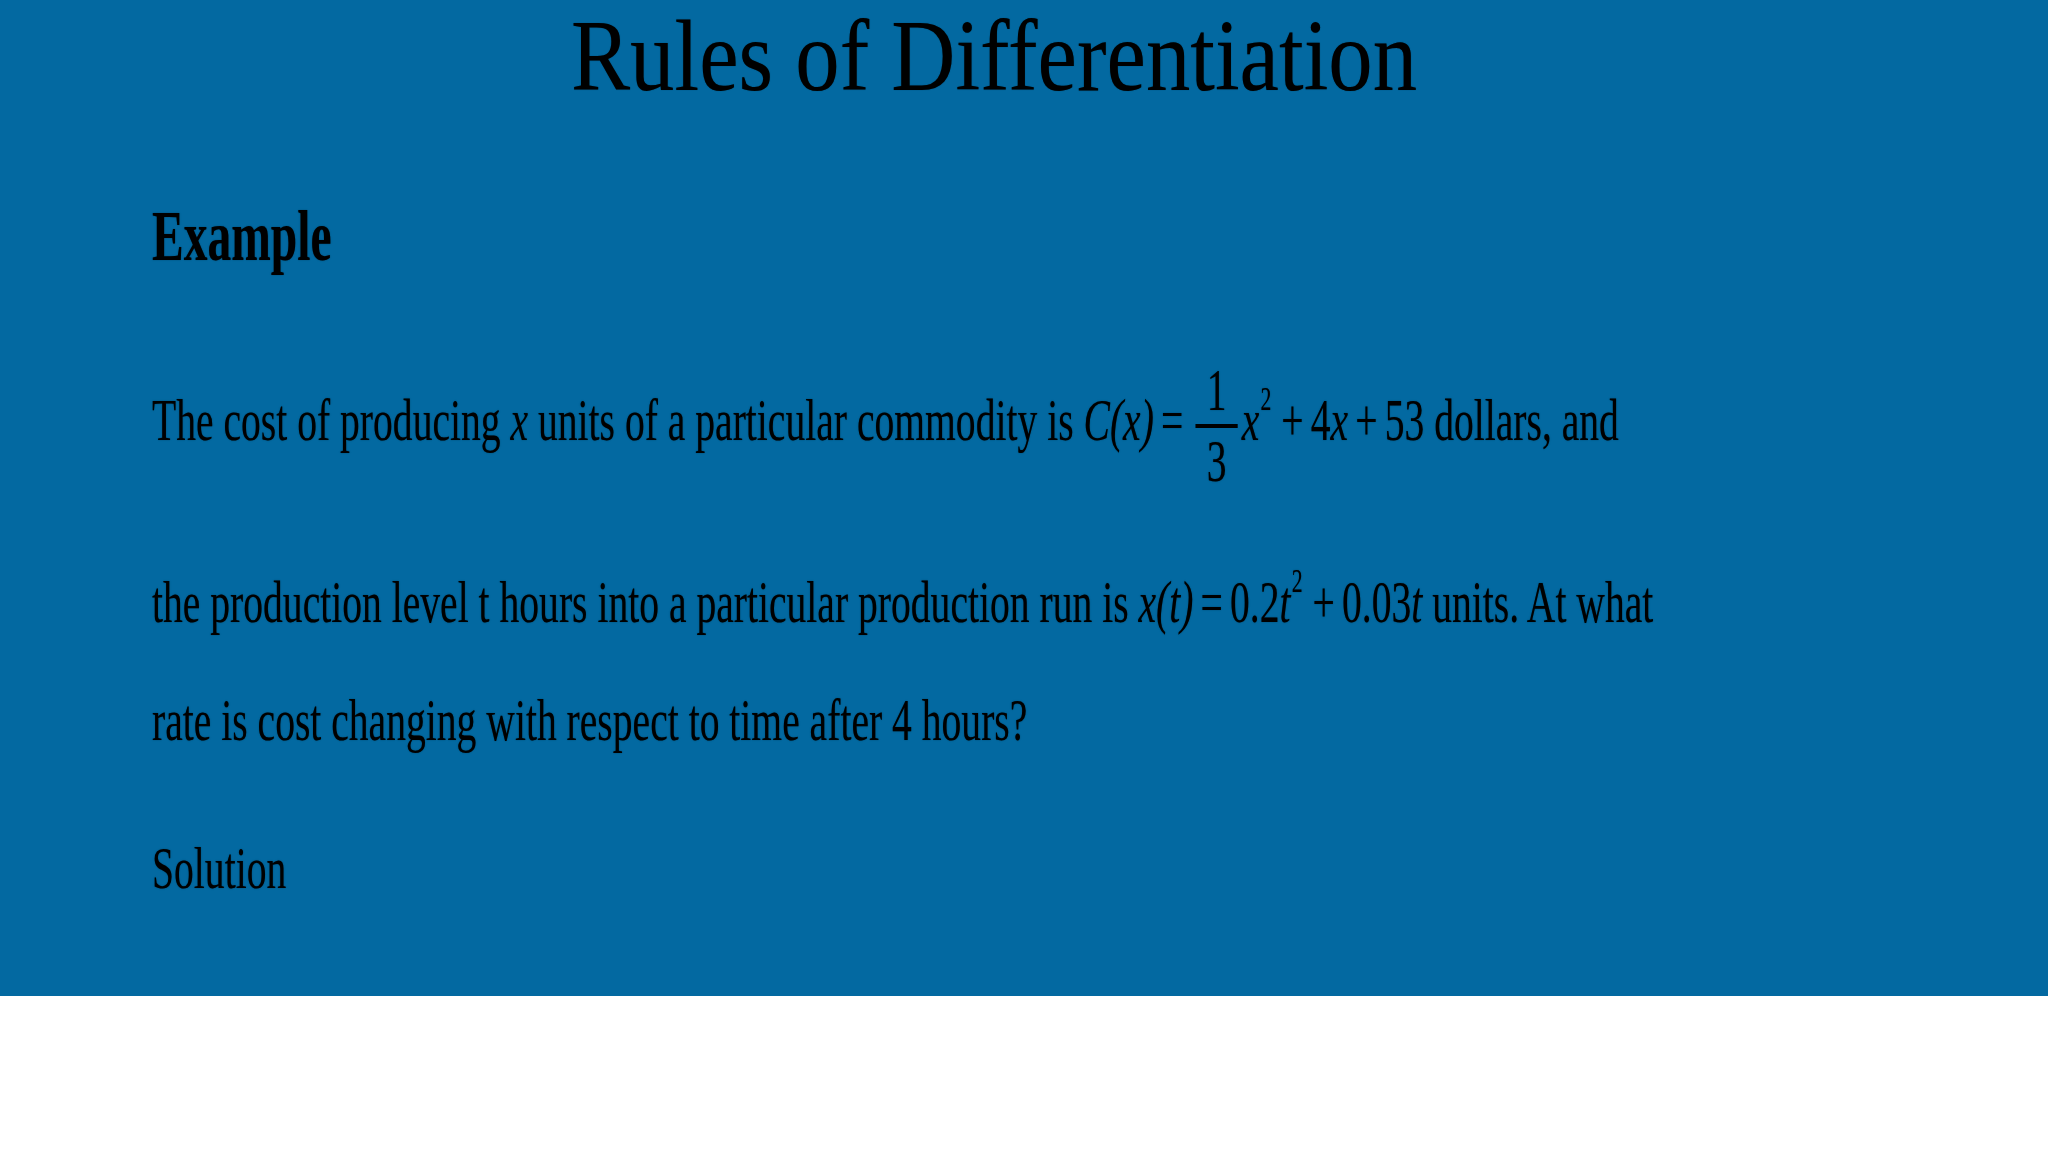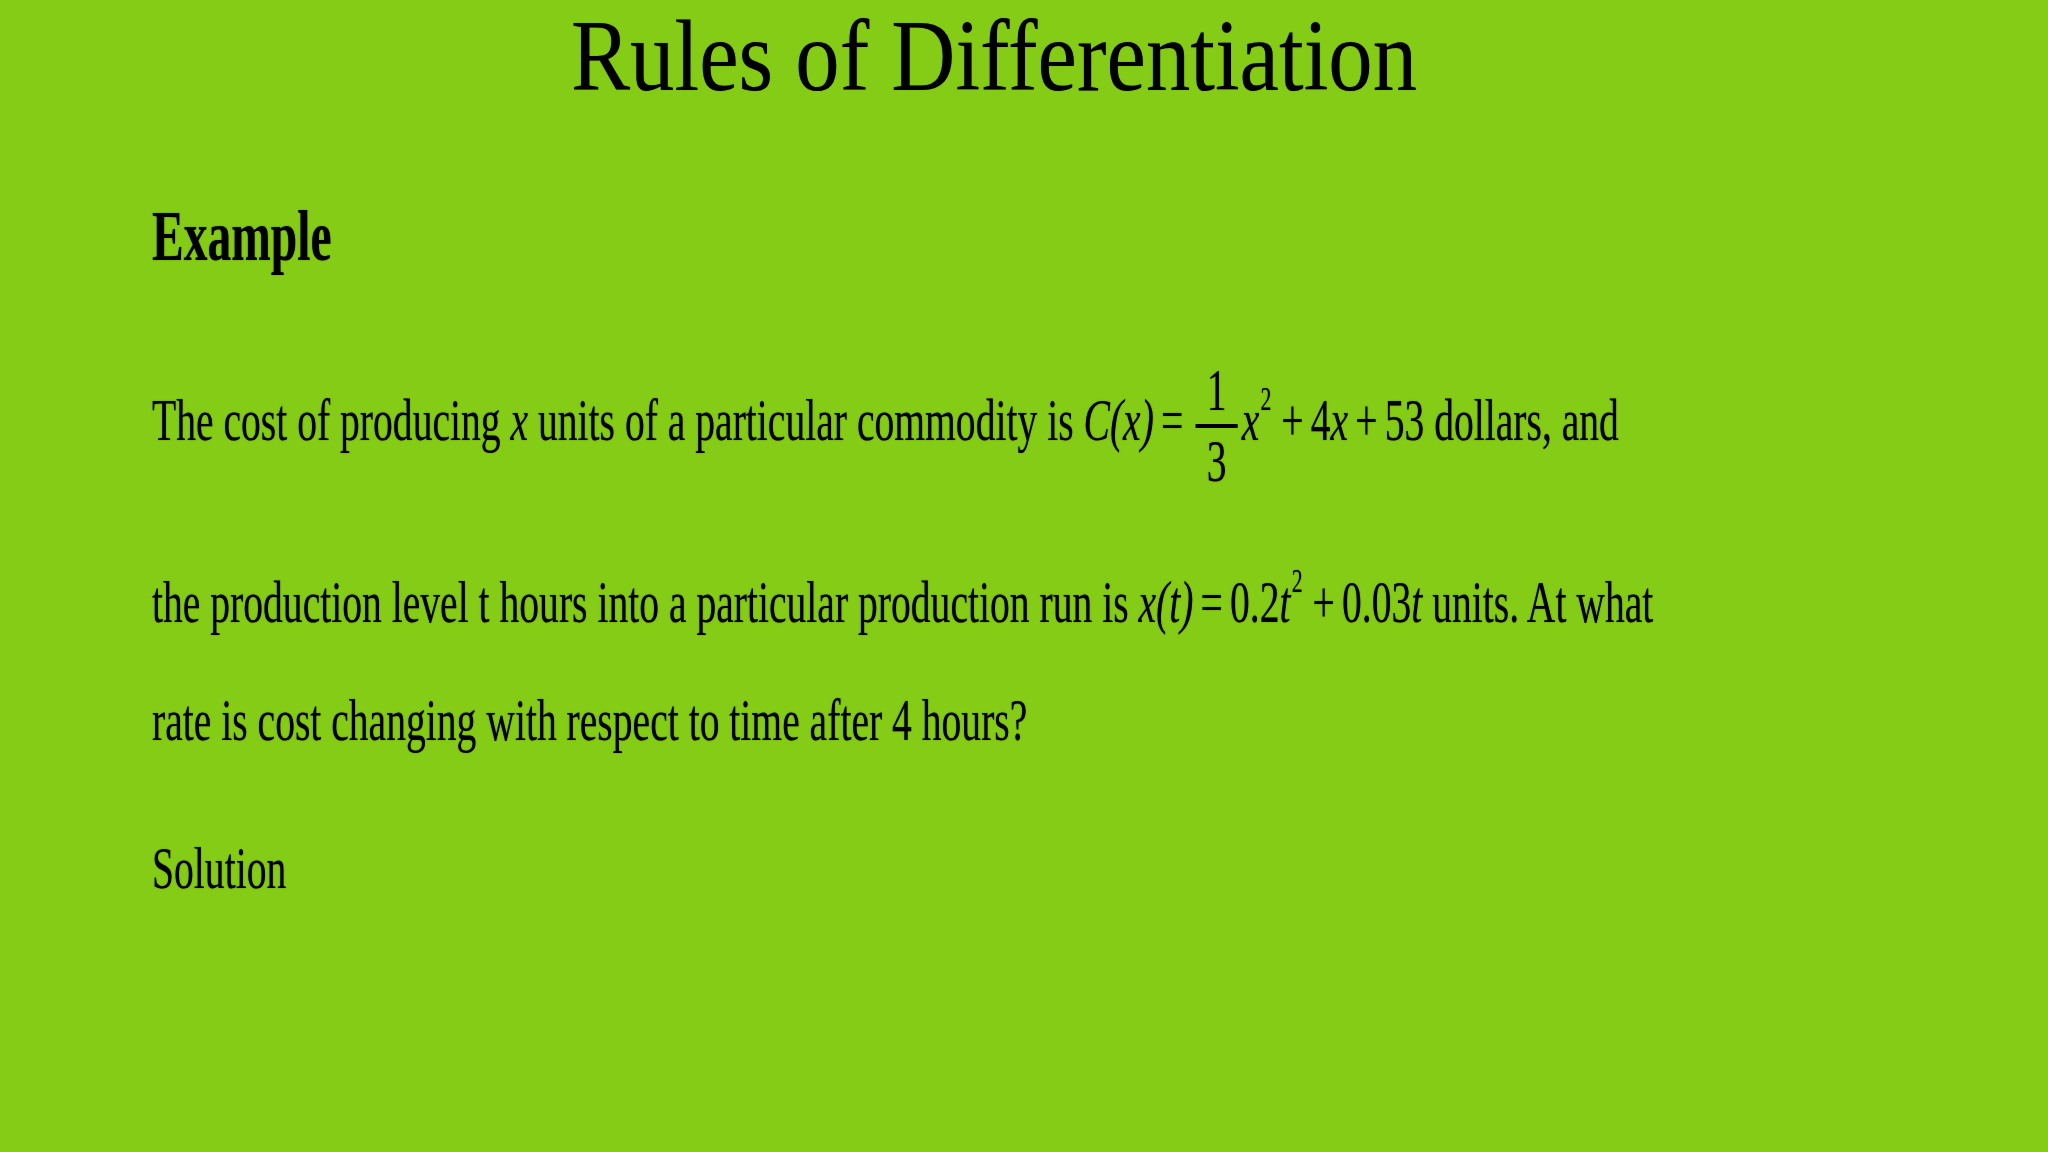--- a/index.html
+++ b/index.html
@@ -3,22 +3,22 @@
 <meta charset="utf-8">
 <style>
   html, body {
     margin: 0;
     padding: 0;
     background: #ffffff;
   }
   .slide {
     position: relative;
     width: 2048px;
-    height: 1152px;
-    background: #84cc16;
+    height: 996px;
+    background: #0369a1;
     overflow: hidden;
     font-family: "Liberation Serif", "DejaVu Serif", serif;
     color: #000000;
     
     filter: blur(0.55px);
   }
   .slide * { box-sizing: content-box; }
 
   .title {
     position: absolute;

